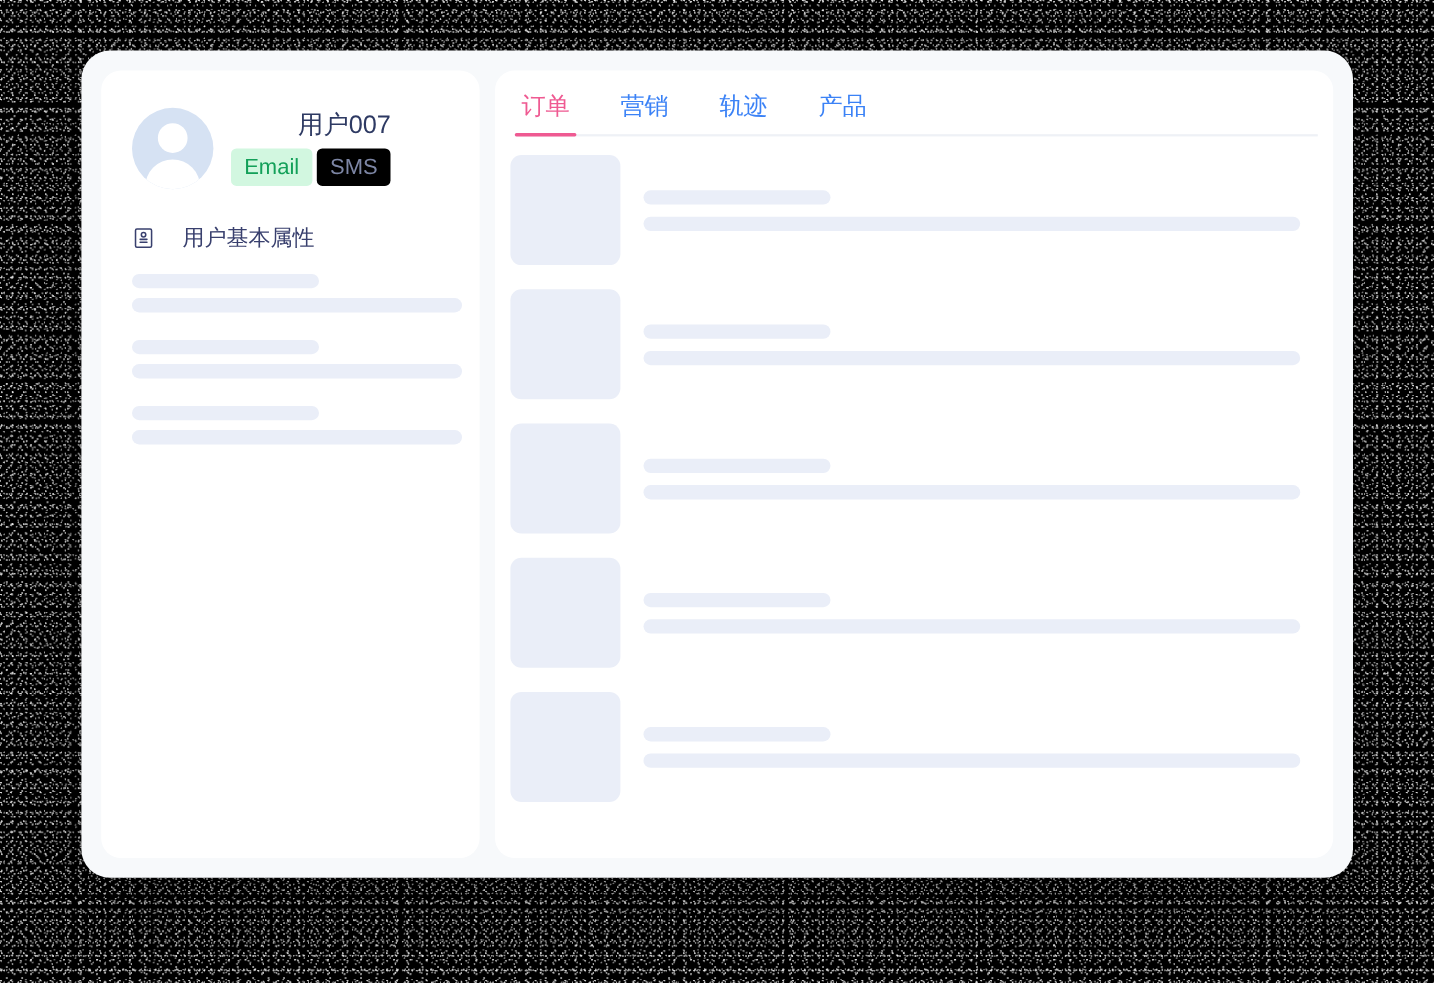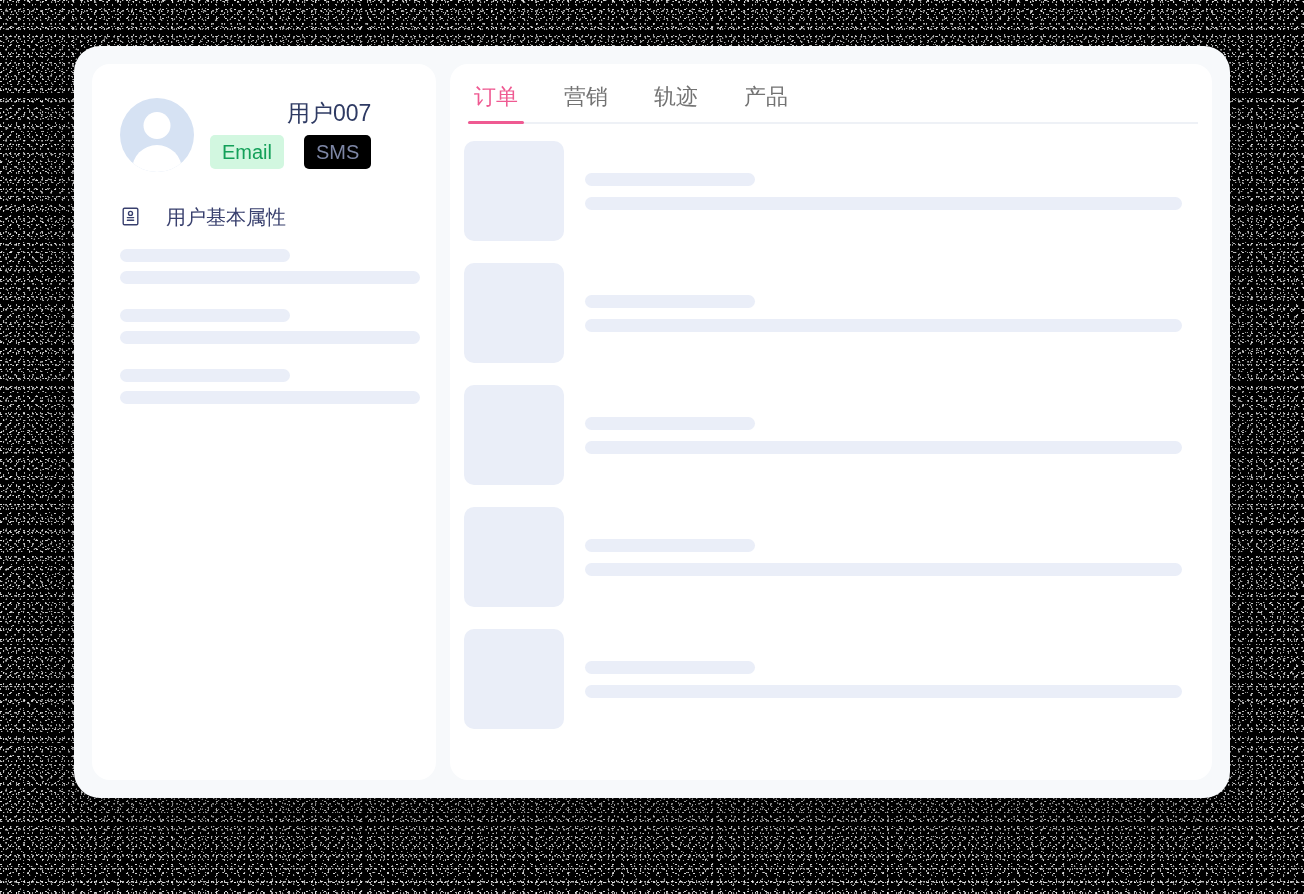--- a/index.html
+++ b/index.html
@@ -110,21 +110,21 @@
     font-size: 23px;
     color: #2e3a63;
     line-height: 1.15;
     white-space: nowrap;
     text-align: right;
   }
 
   #badge-row {
     margin-top: 9px;
     display: flex;
-    gap: 20px;
+    gap: 4px;
   }
   .badge {
     font-size: 20px;
     line-height: 1;
     padding: 7px 12px;
     border-radius: 5px;
     white-space: nowrap;
   }
   .badge-email {
     background: #d2f7e0;
@@ -193,21 +193,21 @@
     content: "";
     position: absolute;
     left: 0;
     right: 0;
     bottom: 0;
     height: 2px;
     background: #eef1f6;
   }
   .tab {
     font-size: 22px;
-    color: #737373;
+    color: #3b82f6;
     line-height: 1;
     padding: 0 6px 16px 6px;
     position: relative;
     white-space: nowrap;
     z-index: 1;
   }
   .tab.active { color: #ef5a92; }
   .tab.active::after {
     content: "";
     position: absolute;

